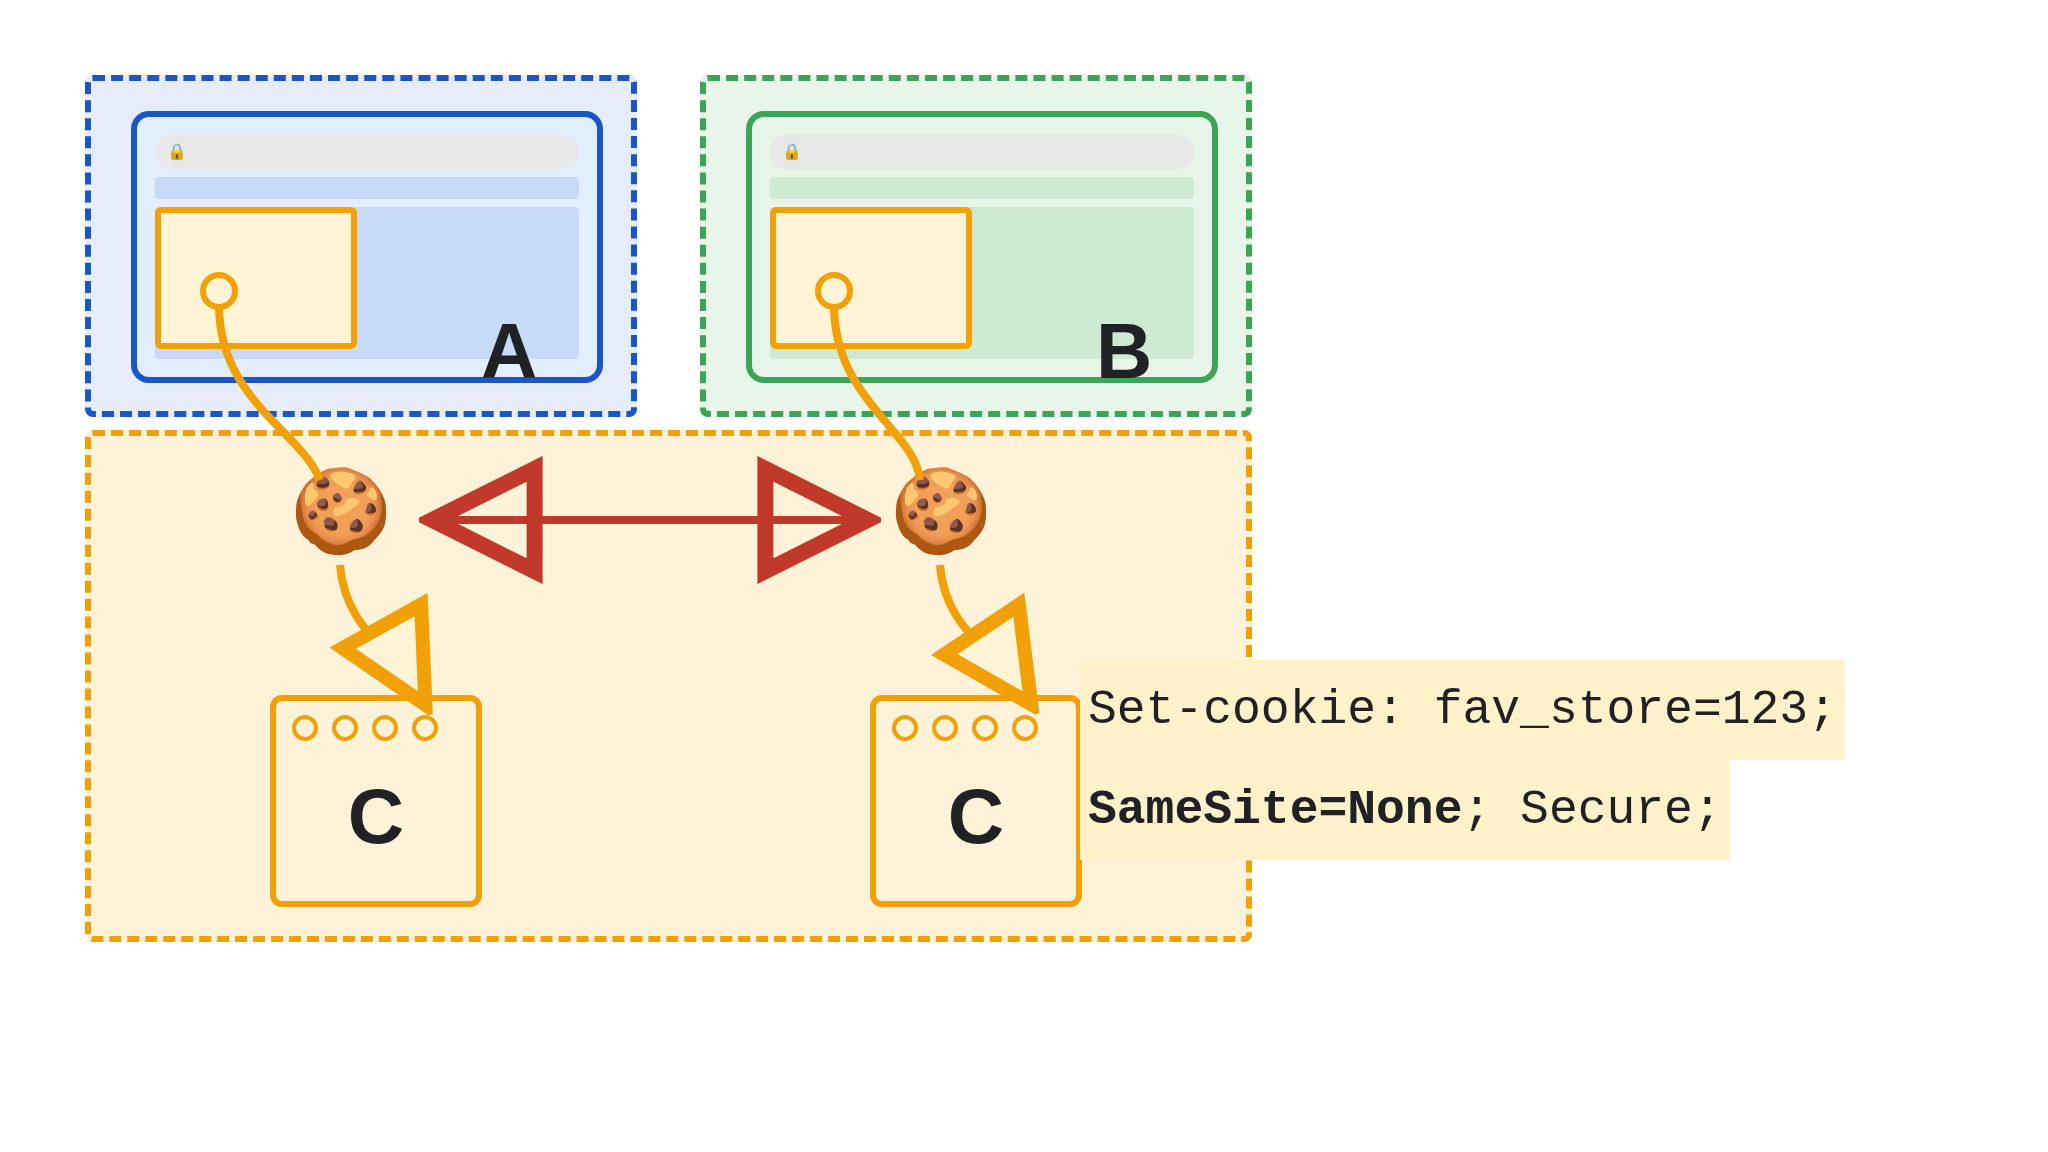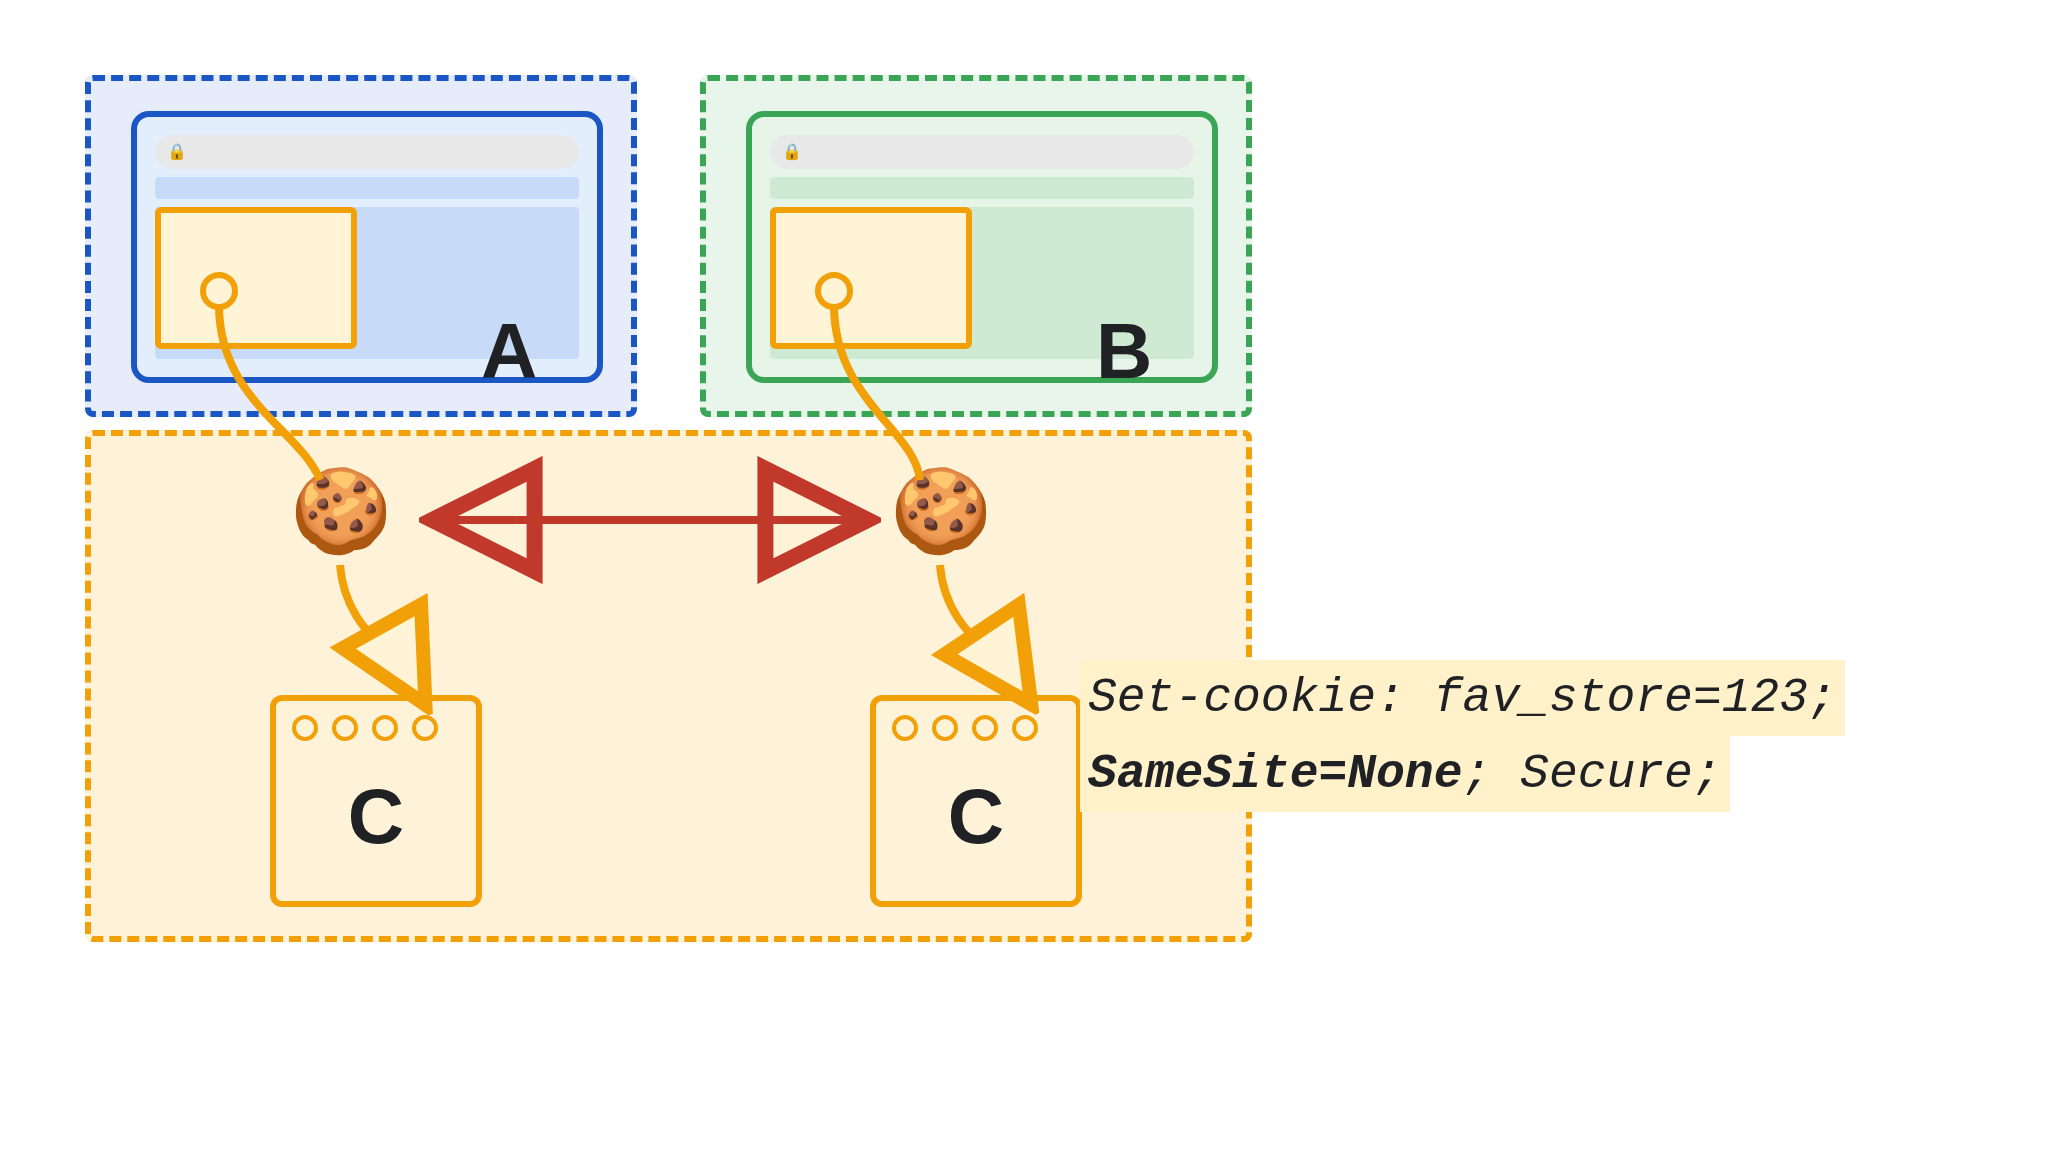--- a/index.html
+++ b/index.html
@@ -27,21 +27,21 @@
   .origin-dot{position:absolute;width:26px;height:26px;border:6px solid #f2a007;background:#fff4d6;border-radius:50%;}
   
   .cookie{position:absolute;font-size:82px;line-height:1;}
   
   .storewin{position:absolute;width:200px;height:200px;border:6px solid #f2a007;background:#fef3d8;border-radius:12px;}
   .storewin .dots{position:absolute;left:16px;top:14px;display:flex;gap:14px;}
   .storewin .dots span{width:18px;height:18px;border:4px solid #f2a007;border-radius:50%;background:transparent;display:inline-block;}
   .storewin .label{position:absolute;left:0;right:0;top:70px;text-align:center;font-size:78px;font-weight:700;color:#202124;}
   
   .codebox{position:absolute;left:1080px;top:660px;font-family:"Courier New",monospace;font-size:48px;color:#202124;line-height:1.5;}
-  .codebox div{display:inline-block;background:#fff1c9;padding:2px 8px;font-style:italic;}
+  .codebox div{display:inline-block;background:#fff1c9;padding:14px 8px;}
   .codebox .b{font-weight:700;margin-top:40px;}
   
   svg.overlay{position:absolute;left:0;top:0;width:2048px;height:1152px;pointer-events:none;}
 </style>
 </head>
 <body>
 
 <div class="stage">
 
   <div class="dashbox orange"></div>

